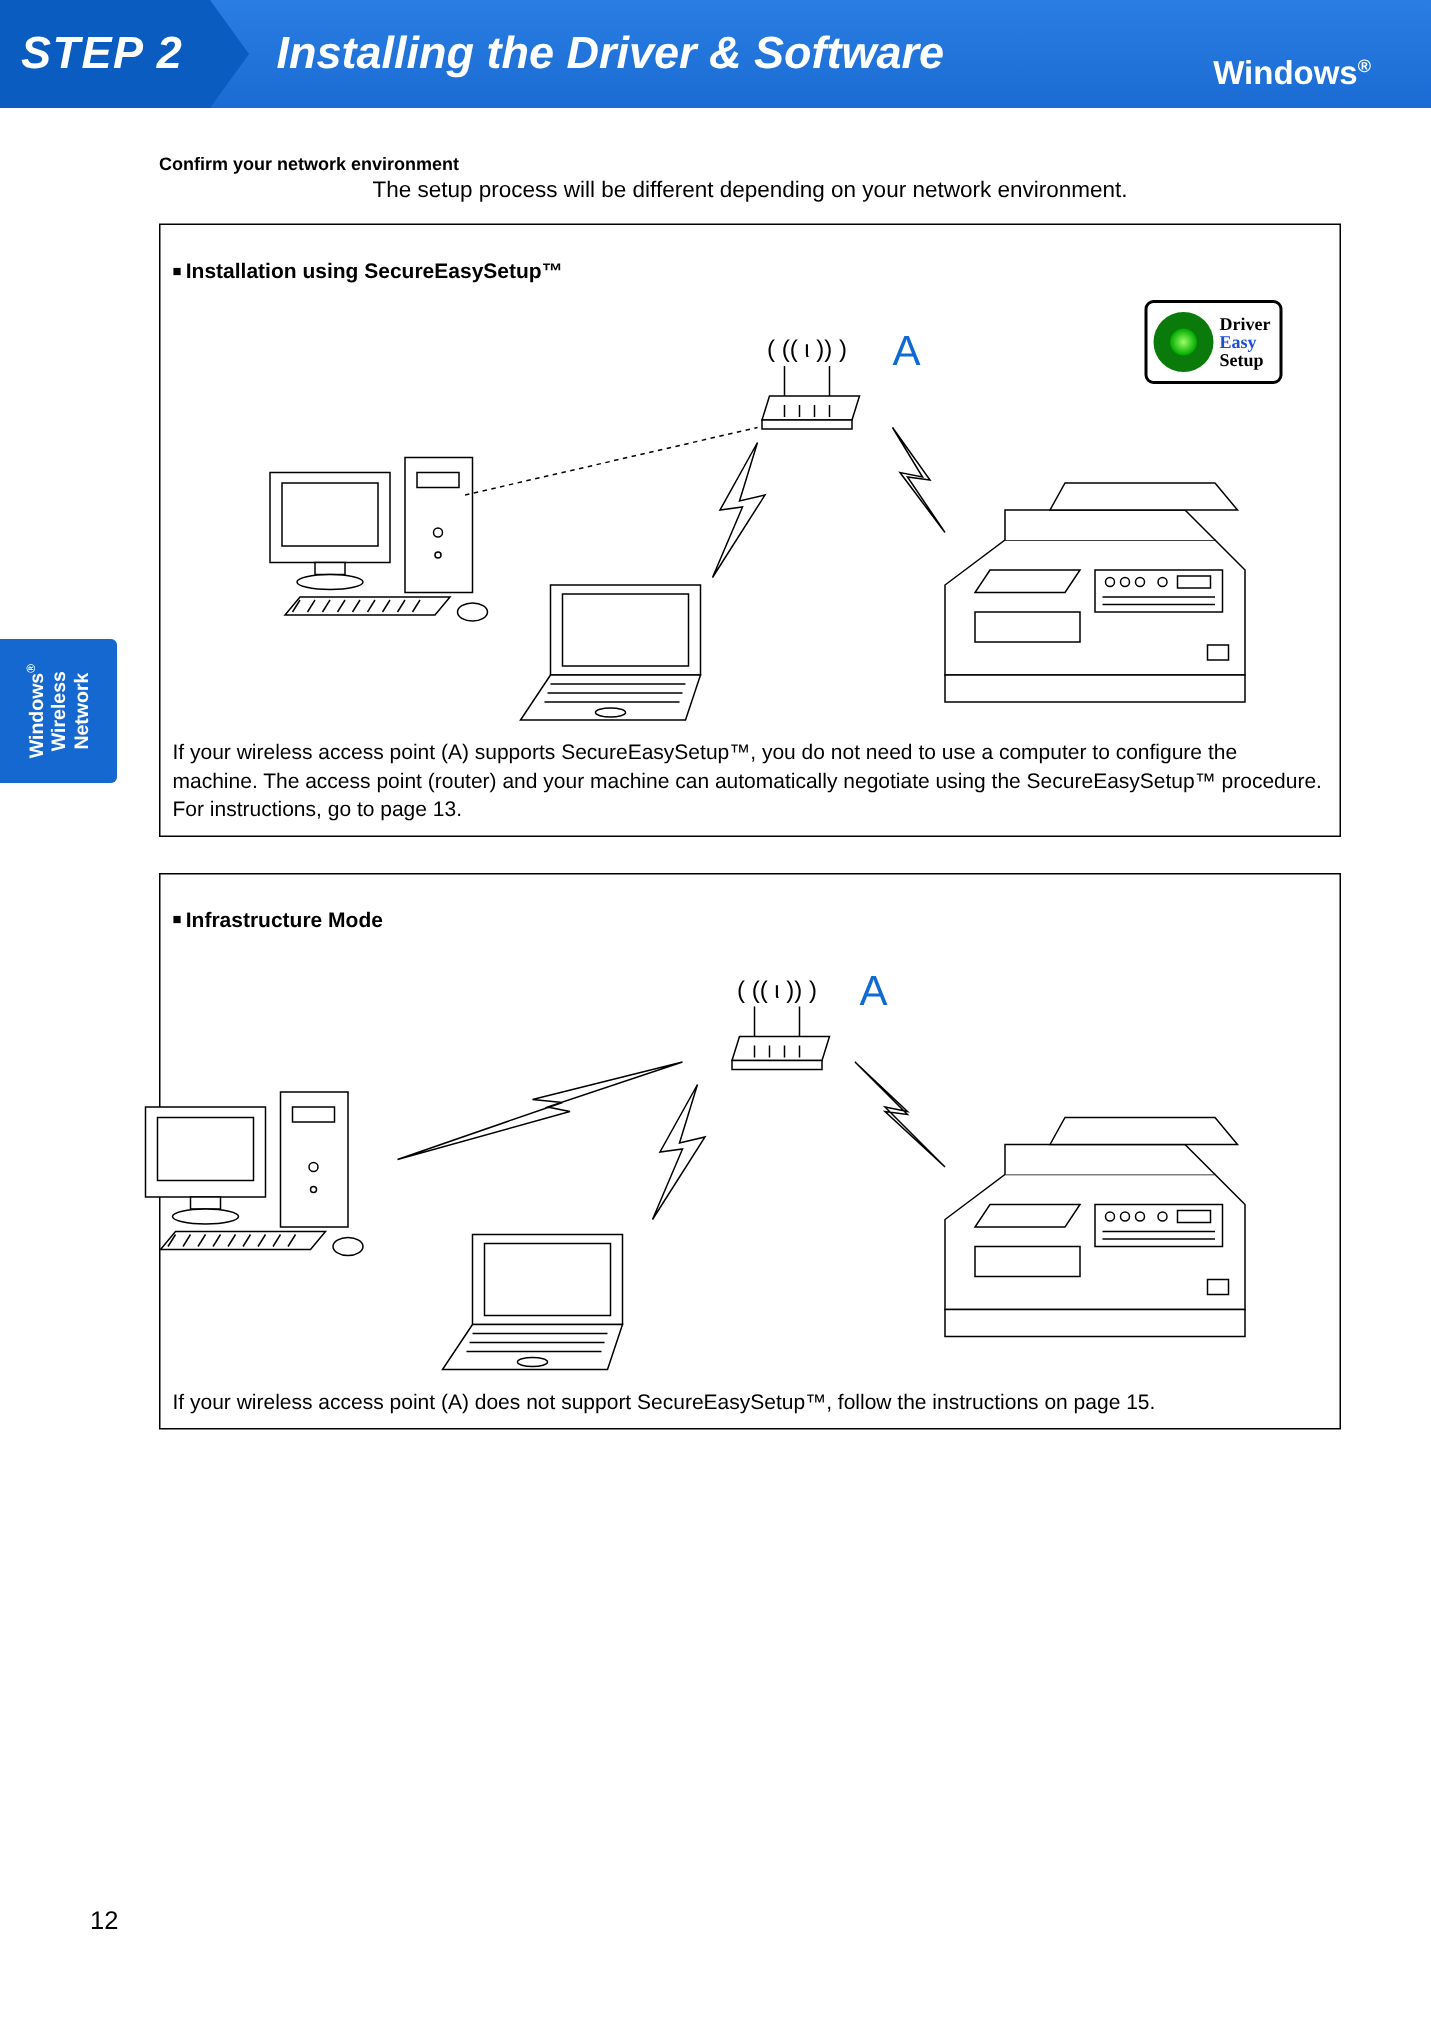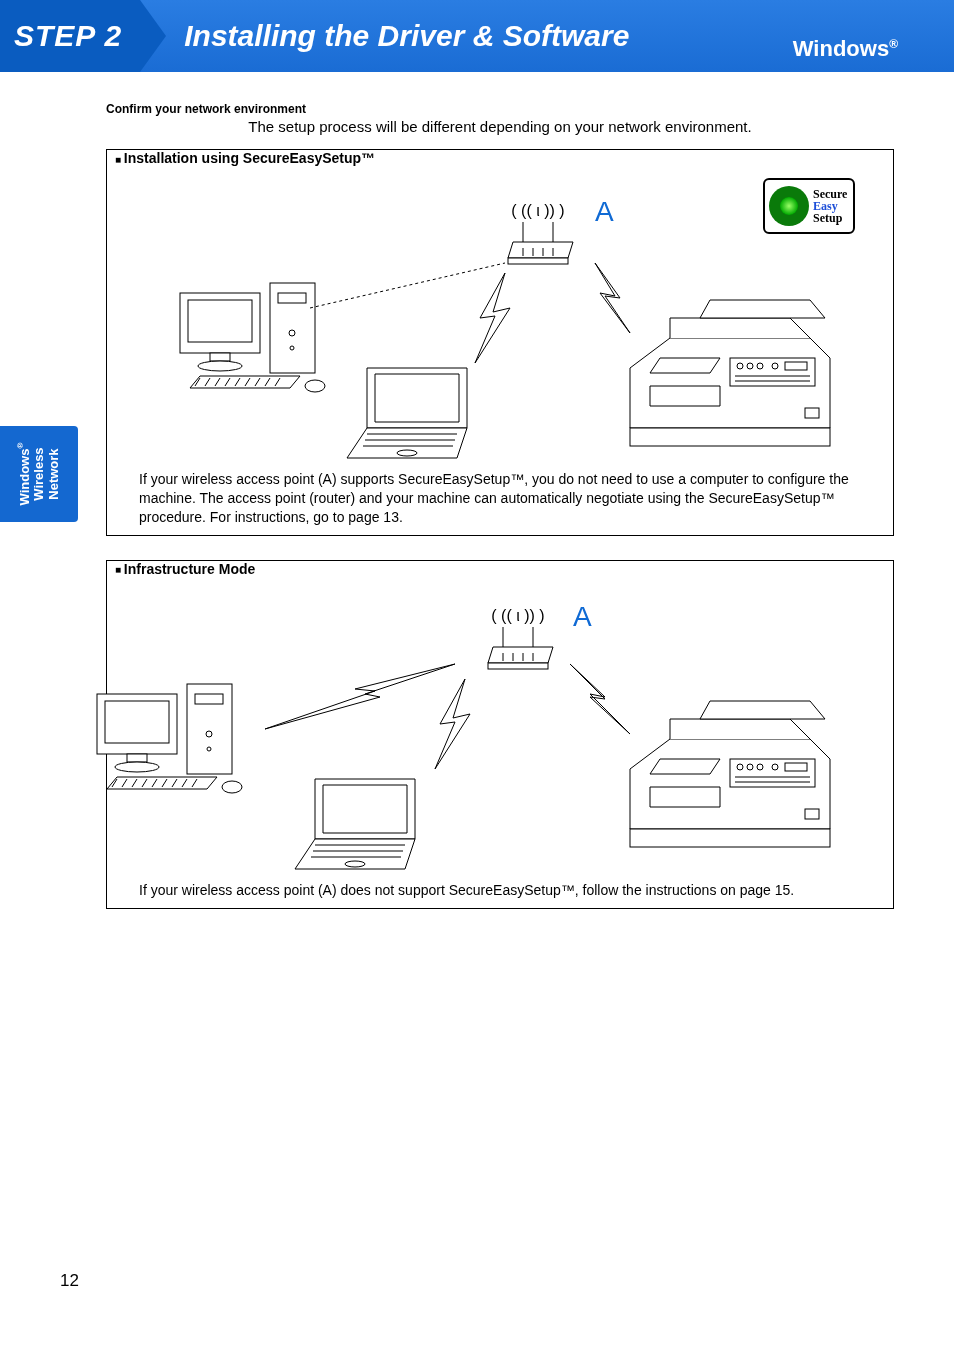--- a/index.html
+++ b/index.html
@@ -49,32 +49,32 @@
     font-size: 30px;
     font-weight: bold;
     font-style: italic;
     margin-left: 44px;
   }
   .header-os {
     color: #fff;
     font-size: 22px;
     font-weight: bold;
     position: absolute;
-    right: 56px;
+    right: 40px;
     bottom: 10px;
   }
   .header-os sup { font-size: 12px; }
   .content {
     padding: 30px 60px 0 106px;
   }
   .intro-title { font-size: 12px; font-weight: bold; margin-bottom: 2px; }
   .intro-text { font-size: 15px; margin-bottom: 14px; text-align: center; }
   .section-box {
     border: 1px solid #000;
-    padding: 0 8px 8px 8px;
+    padding: 22px 8px 8px 8px;
     margin-bottom: 24px;
   }
   .section-head { font-size: 14px; font-weight: bold; margin-bottom: 2px; }
   .section-head::before { content: "■ "; font-size: 10px; vertical-align: middle;}
   .diagram {
     position: relative;
     height: 300px;
     width: 100%;
   }
   .ses-logo {
@@ -110,21 +110,20 @@
   .label-A {
     position: absolute;
     color: #106ad4;
     font-size: 28px;
     font-family: Arial, sans-serif;
   }
   .section-caption {
     font-size: 14px;
     line-height: 1.35;
     margin-top: 2px;
-    margin-left: 24px;
   }
   .side-tab {
     position: absolute;
     left: 0;
     top: 426px;
     width: 78px;
     height: 96px;
     background: #1468d0;
     color: #fff;
     display: flex;
@@ -176,21 +175,21 @@
   <div class="intro-title">Confirm your network environment</div>
   <div class="intro-text">The setup process will be different depending on your network environment.</div>
 
   <div class="section-box">
     <div class="section-head">Installation using SecureEasySetup™</div>
     <div class="diagram">
 
       <div class="ses-logo">
         <div class="ses-swirl"></div>
         <div class="ses-text">
-          <div class="l1">Secure</div>
+          <div class="l1">Driver</div>
           <div class="l2">Easy</div>
           <div class="l3">Setup</div>
         </div>
       </div>
 
       <span class="label-A" style="left:480px; top:28px;">A</span>
 
       <div class="dev" style="left:378px; top:30px;">
         <svg width="90" height="70" viewBox="0 0 90 70">
           <text x="45" y="18" font-size="16" text-anchor="middle" fill="#000">( (( ι )) )</text>

